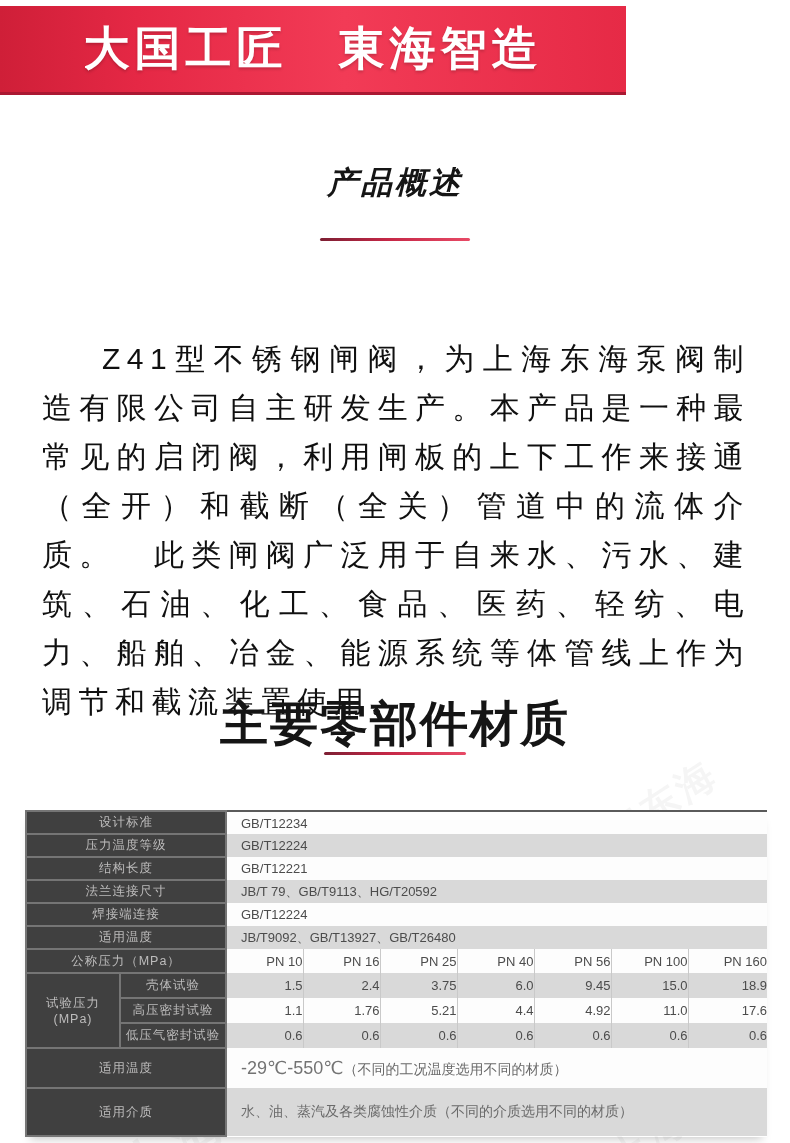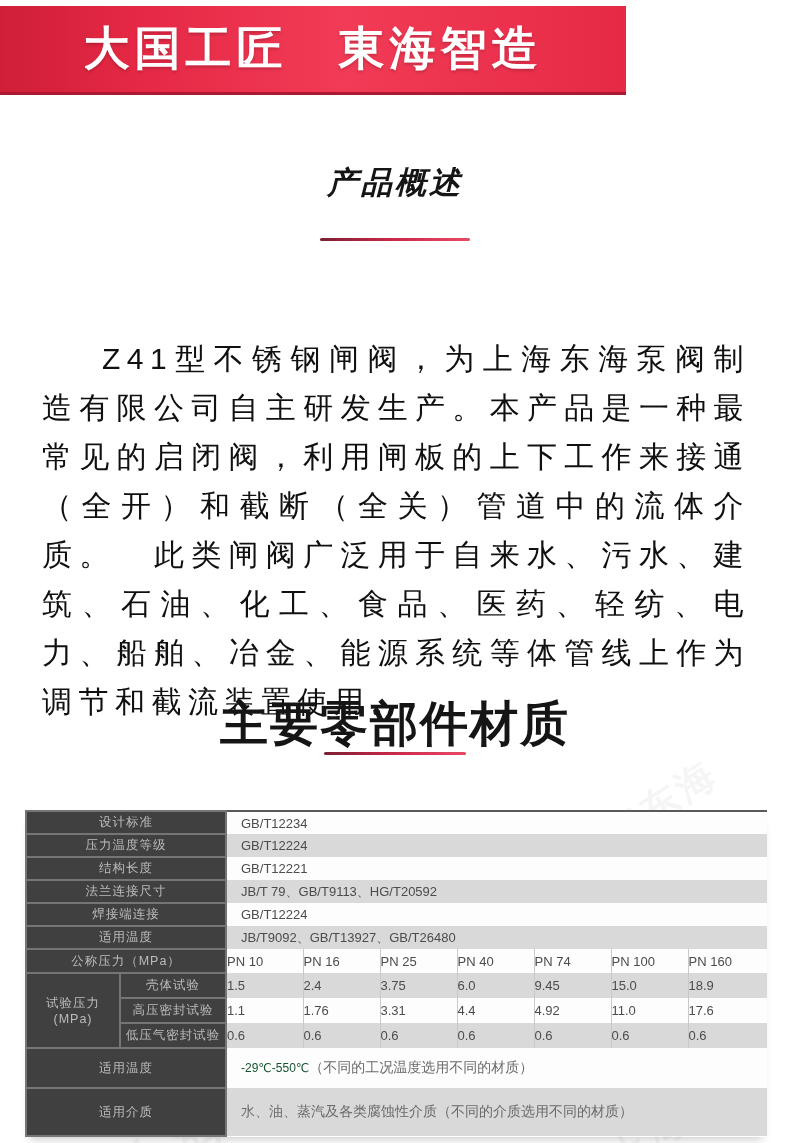--- a/index.html
+++ b/index.html
@@ -51,29 +51,29 @@
     background:#404040;color:#bdbcbc;font-weight:normal;
     font-size:12.5px;text-align:center;letter-spacing:1px;
     border:2px solid #757575;padding:0;
   }
   .spec-table td{
     padding:0;font-size:13px;color:#4c4c4c;vertical-align:middle;
   }
   tr.r-white td{background:#fdfdfd;}
   tr.r-gray td{background:#d9d9d9;}
   td.merged{text-align:left;padding-left:14px;}
-  td.num{text-align:left;border-left:1px solid #c9c9c9;}
+  td.num{text-align:right;border-left:1px solid #c9c9c9;}
   td.num.first{border-left:none;}
   .h21 td,.h21 th{height:21px;}
   .h22 td,.h22 th{height:22px;}
   .h23 td,.h23 th{height:23px;}
   .h38 td,.h38 th{height:38px;}
   .h46 td,.h46 th{height:46px;}
   .cell-note{font-size:14px;color:#6a6a6a;}
-  .cell-strong{font-size:12px;color:#14532d;}
+  .cell-strong{font-size:18px;color:#737373;}
   
   .wm{
     position:absolute;transform:rotate(-33deg);
     color:rgba(110,110,110,0.07);font-size:38px;font-weight:bold;
     letter-spacing:4px;pointer-events:none;white-space:nowrap;
   }
 </style>
 </head>
 <body>
 
@@ -132,41 +132,41 @@
       <th colspan="2">适用温度</th>
       <td colspan="7" class="merged">JB/T9092、GB/T13927、GB/T26480</td>
     </tr>
 
     <tr class="r-white h22">
       <th colspan="2">公称压力（MPa）</th>
       <td class="num first">PN 10</td>
       <td class="num">PN 16</td>
       <td class="num">PN 25</td>
       <td class="num">PN 40</td>
-      <td class="num">PN 74</td>
+      <td class="num">PN 56</td>
       <td class="num">PN 100</td>
       <td class="num">PN 160</td>
     </tr>
 
     <tr class="r-gray h23">
       <th rowspan="3">试验压力(MPa)</th>
       <th>壳体试验</th>
       <td class="num first">1.5</td>
       <td class="num">2.4</td>
       <td class="num">3.75</td>
       <td class="num">6.0</td>
       <td class="num">9.45</td>
       <td class="num">15.0</td>
       <td class="num">18.9</td>
     </tr>
     <tr class="r-white h23">
       <th>高压密封试验</th>
       <td class="num first">1.1</td>
       <td class="num">1.76</td>
-      <td class="num">3.31</td>
+      <td class="num">5.21</td>
       <td class="num">4.4</td>
       <td class="num">4.92</td>
       <td class="num">11.0</td>
       <td class="num">17.6</td>
     </tr>
     <tr class="r-gray h23">
       <th>低压气密封试验</th>
       <td class="num first">0.6</td>
       <td class="num">0.6</td>
       <td class="num">0.6</td>

